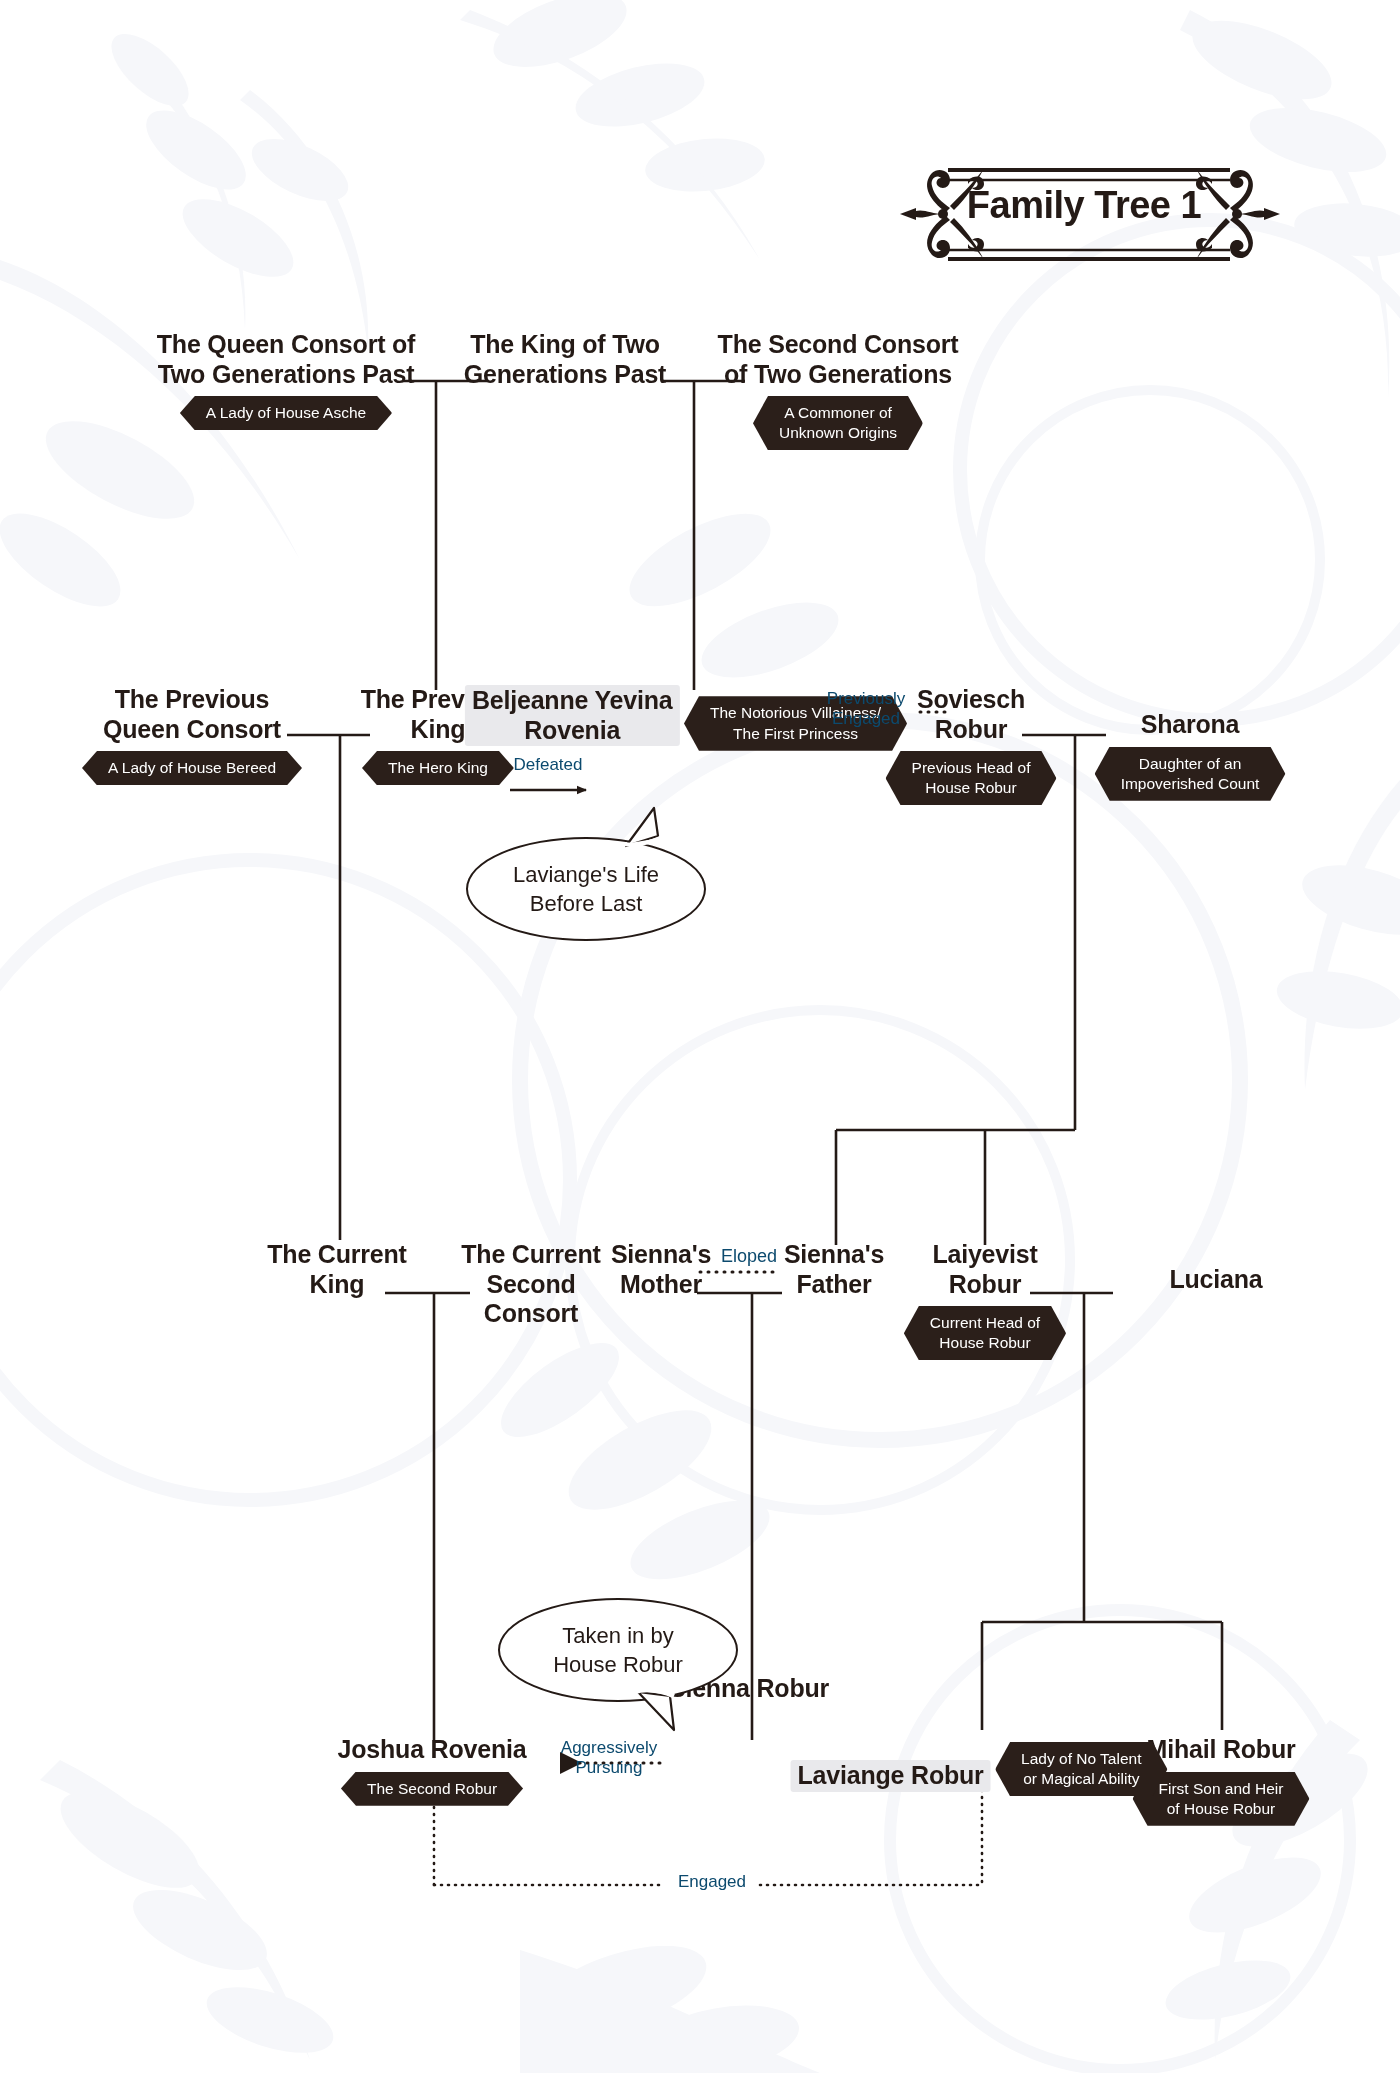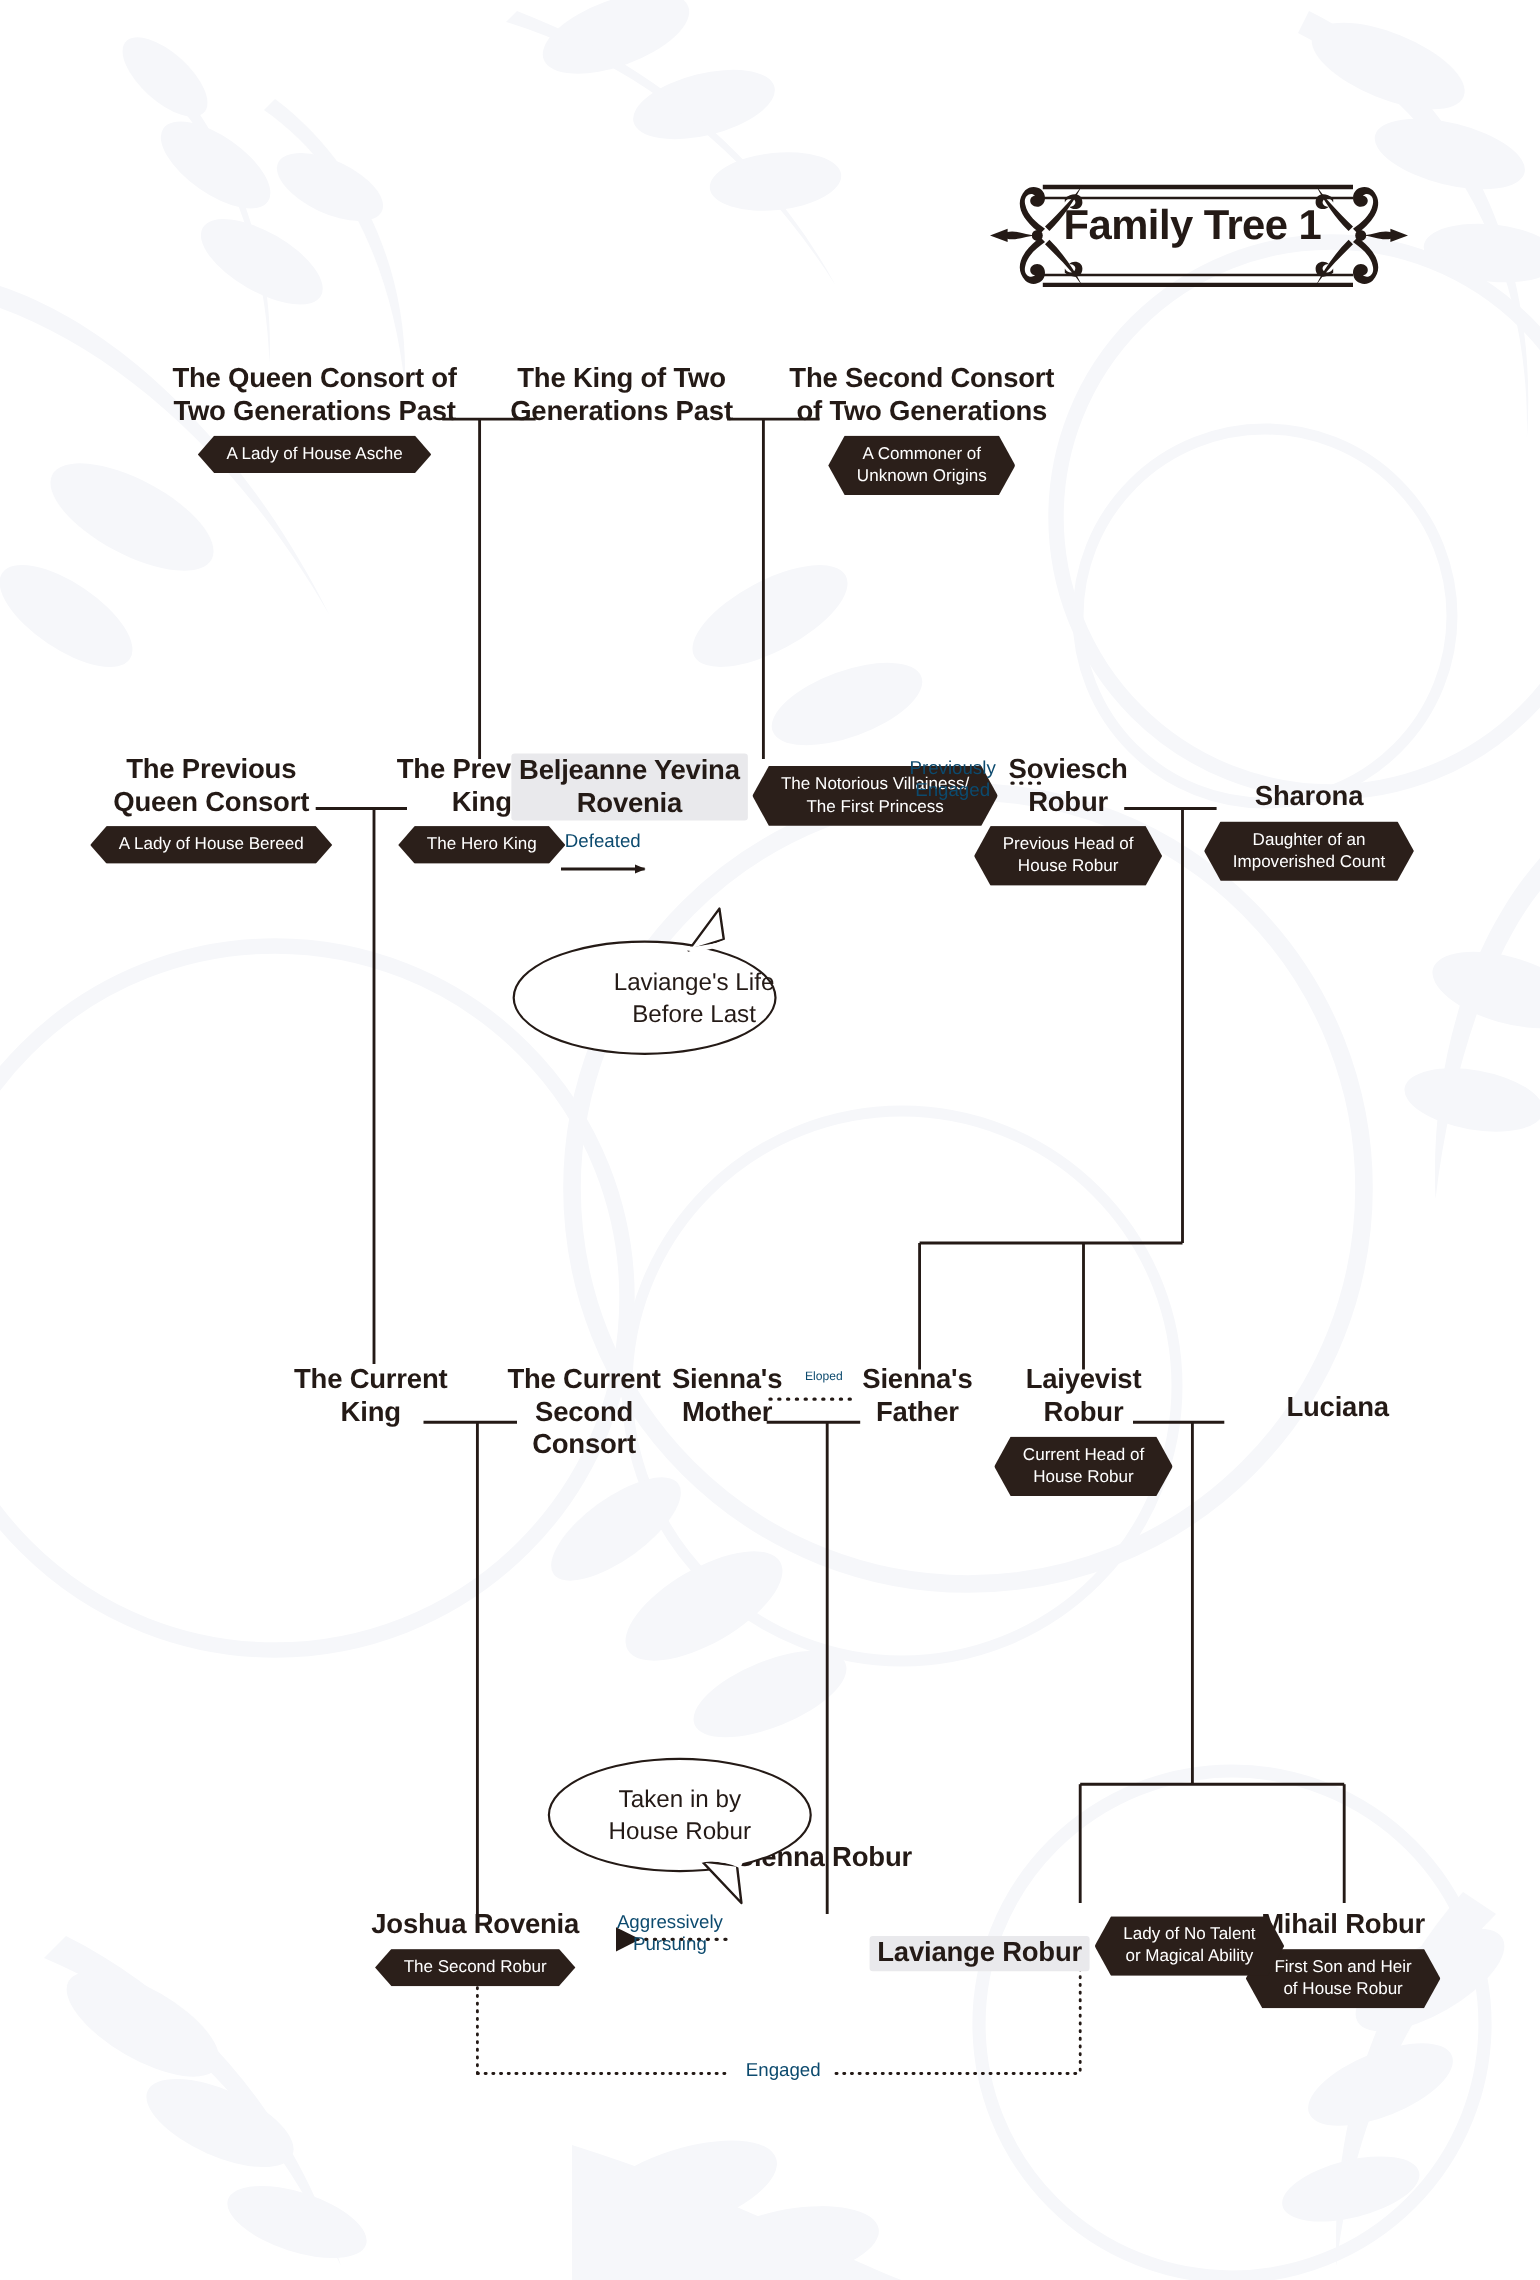--- a/index.html
+++ b/index.html
@@ -54,21 +54,21 @@
   
   .rel{
     position:absolute; z-index:3;
     transform:translateX(-50%);
     text-align:center;
     font-size:17px;
     line-height:1.15;
     color:#0c4a6e;
     white-space:pre-line;
   }
-  .rel.sm{font-size:11px;}
+  .rel.sm{font-size:18px;}
 
   
   .bubble{
     position:absolute; z-index:3;
     transform:translateX(-50%);
     display:flex; align-items:center; justify-content:center;
     border:2.2px solid #241a16;
     border-radius:50%;
     background:#ffffff;
     text-align:center;
@@ -375,21 +375,21 @@
     <div class="rel" style="left:866px; top:689px;">Previously
 Engaged</div>
 
     <div class="rel sm" style="left:749px; top:1246px;">Eloped</div>
 
     <div class="rel" style="left:609px; top:1738px;">Aggressively
 Pursuing</div>
 
     <div class="rel" style="left:712px; top:1872px;">Engaged</div>
 
-    <div class="bubble" style="left:586px; top:855px; width:236px; height:100px;justify-content:flex-end;">
+    <div class="bubble" style="left:586px; top:837px; width:236px; height:100px;">
       <span>Laviange's Life
 Before Last</span>
       <svg class="tail" style="left:152px; top:-33px;" width="60" height="44" viewBox="0 0 60 44">
         <path d="M6 40 L 34 2 L 38 30 Z" fill="#ffffff" stroke="#241a16" stroke-width="2.2" stroke-linejoin="round"></path>
         <path d="M4 38 C 14 40, 26 38, 40 32" fill="#ffffff" stroke="#ffffff" stroke-width="4"></path>
       </svg>
     </div>
 
     <div class="bubble" style="left:618px; top:1598px; width:236px; height:100px;">
       <span>Taken in by

